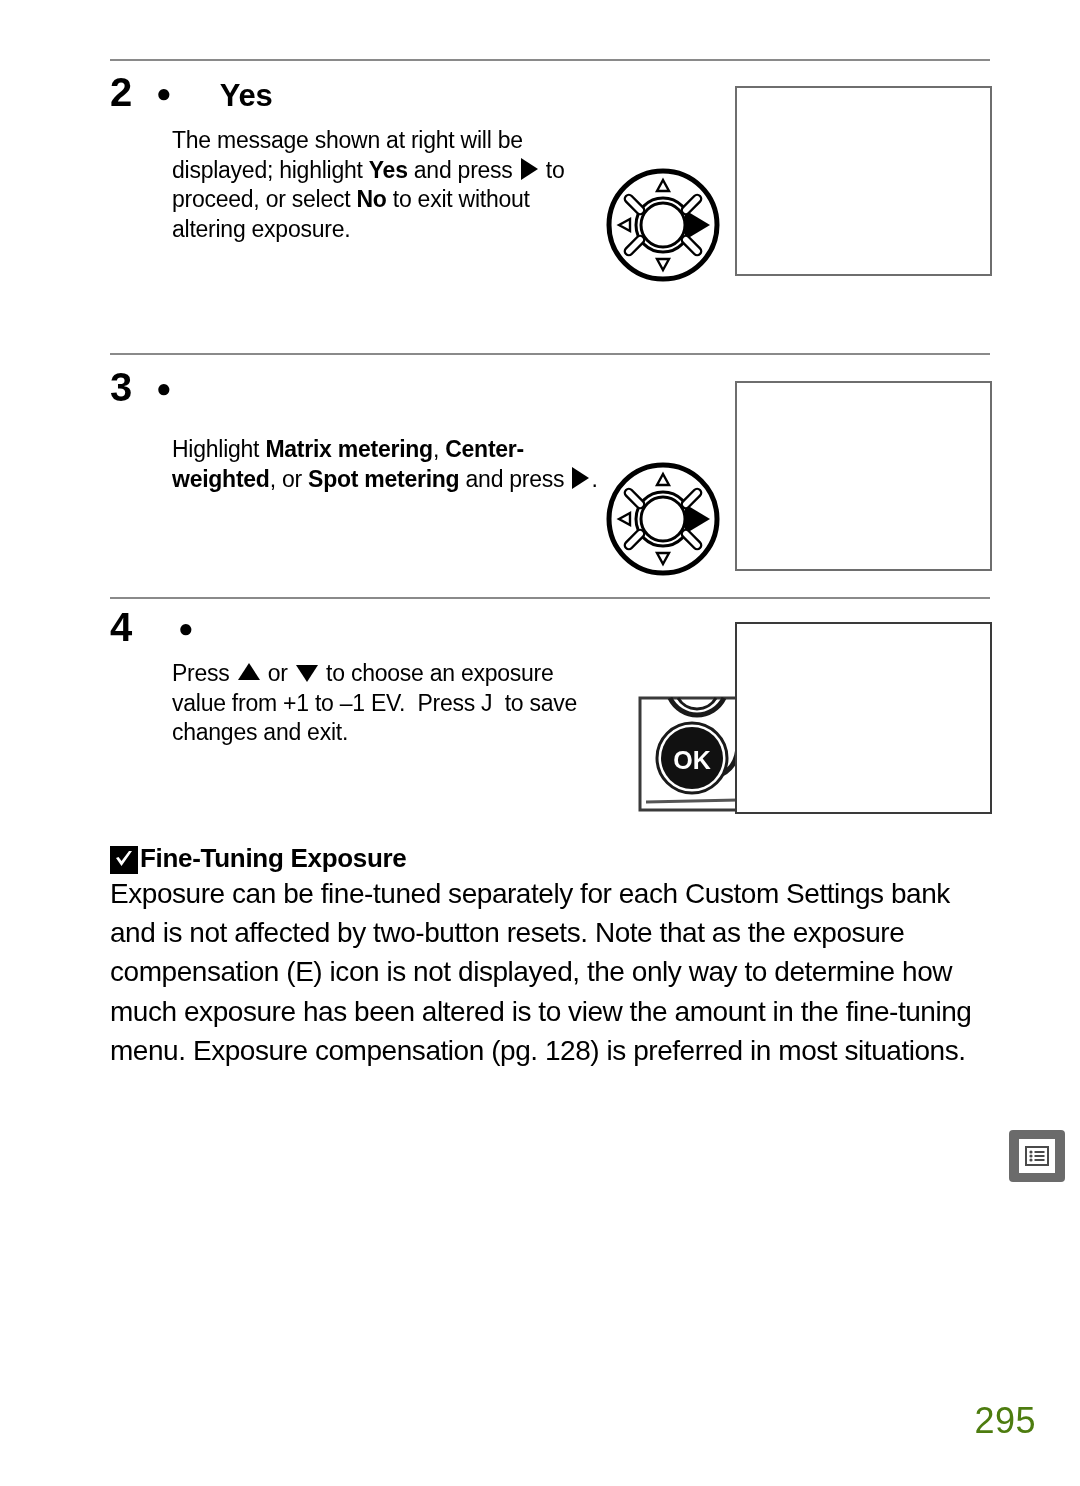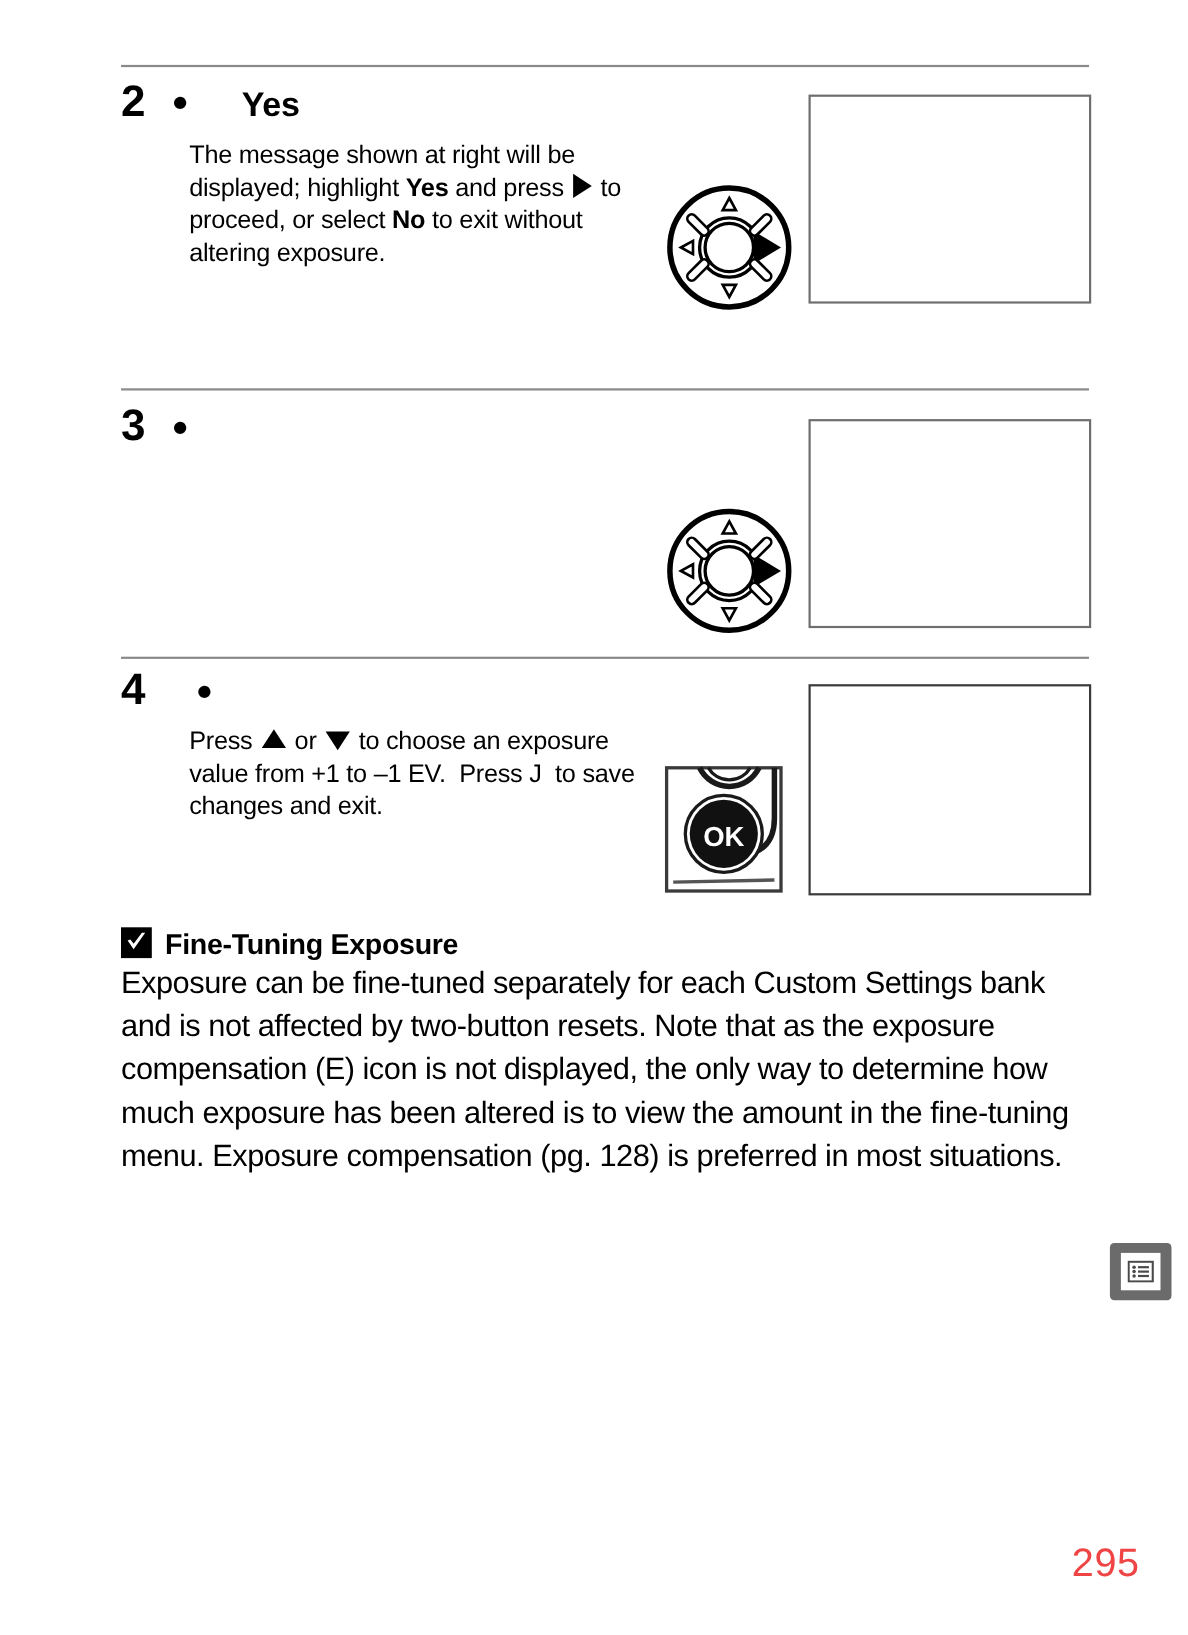--- a/index.html
+++ b/index.html
@@ -117,22 +117,22 @@
   }
 
   
   .note {
     position: absolute;
     left: 110px;
     width: 890px;
   }
   .note-head {
     display: flex;
-    align-items: flex-start;
-    gap: 12px;
+    align-items: flex-end;
+    gap: 2px;
     font-size: 26px;
     font-weight: bold;
     letter-spacing: -0.3px;
   }
   .note-badge {
     width: 28px; height: 28px;
     background: #000;
     display: inline-flex;
     align-items: center;
     justify-content: center;
@@ -166,21 +166,21 @@
     justify-content: center;
   }
 
   
   .pagenum {
     position: absolute;
     right: 44px;
     bottom: 44px;
     font-size: 36px;
     letter-spacing: 0.5px;
-    color: #ef4444;
+    color: #4d7c0f;
   }
 </style>
 </head>
 <body>
 
 <div class="page">
 
   <div class="rule r1"></div>
   <div class="rule r2"></div>
   <div class="rule r3"></div>
@@ -219,20 +219,23 @@
     </svg>
   </div>
 
   <div class="screenbox" style="left:735px; top:86px; width:257px; height:190px;"></div>
 
   <div class="step" style="top:367px;">
     <div class="step-head">
       <span class="step-num">3</span>
       <span class="step-glyph">●</span>
       <span class="step-title"></span>
+    </div>
+    <div class="step-body" style="margin-top:28px;">
+      Highlight <b>Matrix metering</b>, <b>Center-weighted</b>, or <b>Spot metering</b> and press <span class="tri-r"></span>.
     </div>
   </div>
 
   <div class="dial" style="left:604px; top:460px;">
     <svg width="118" height="118" viewBox="0 0 118 118">
       <circle cx="59" cy="59" r="54" fill="#fff" stroke="#000" stroke-width="5"></circle>
       <circle cx="59" cy="59" r="27" fill="#fff" stroke="#000" stroke-width="3"></circle>
       <circle cx="59" cy="59" r="22" fill="#fff" stroke="#000" stroke-width="3"></circle>
       <path d="M59 14 L65 25 L53 25 Z" fill="#fff" stroke="#000" stroke-width="2.4"></path>
       <path d="M59 104 L65 93 L53 93 Z" fill="#fff" stroke="#000" stroke-width="2.4"></path>
@@ -253,21 +256,21 @@
     <div class="step-head">
       <span class="step-num">4</span>
       <span class="step-glyph" style="margin-left:22px;">●</span>
       <span class="step-title"></span>
     </div>
     <div class="step-body" style="margin-top:12px; width:420px;">
       Press <span class="tri-u"></span> or <span class="tri-d"></span> to choose an exposure value from +1 to –1 EV.&nbsp; Press J&nbsp; to save changes and exit.
     </div>
   </div>
 
-  <div class="okimg" style="left:604px; top:696px;">
+  <div class="okimg" style="left:638px; top:696px;">
     <svg width="112" height="118" viewBox="0 0 112 118">
       <rect x="2" y="2" width="104" height="112" fill="#ffffff" stroke="#3a3a3a" stroke-width="3"></rect>
 
       <path d="M32 2 A30 30 0 0 0 86 2" fill="none" stroke="#1a1a1a" stroke-width="5"></path>
       <path d="M40 2 A22 22 0 0 0 78 2" fill="none" stroke="#1a1a1a" stroke-width="3"></path>
 
       <path d="M100 2 L100 48 Q100 70 84 78" fill="none" stroke="#1a1a1a" stroke-width="5"></path>
 
       <circle cx="54" cy="62" r="35" fill="#ffffff" stroke="#1a1a1a" stroke-width="3"></circle>
       <circle cx="54" cy="62" r="31" fill="#111111"></circle>

